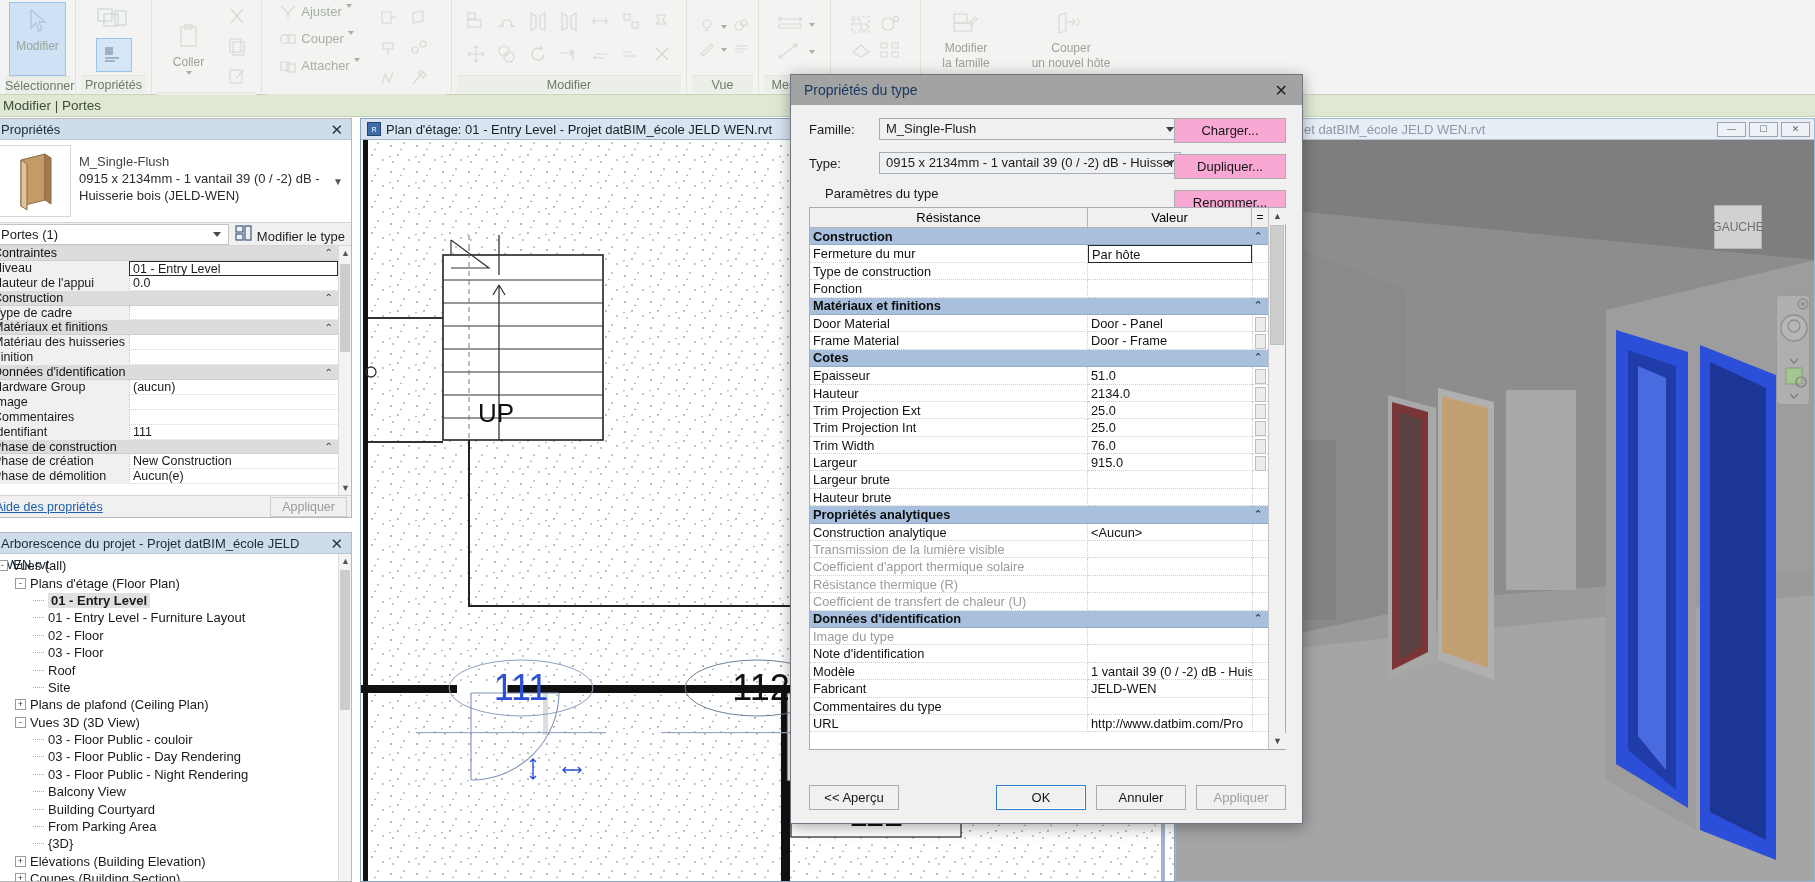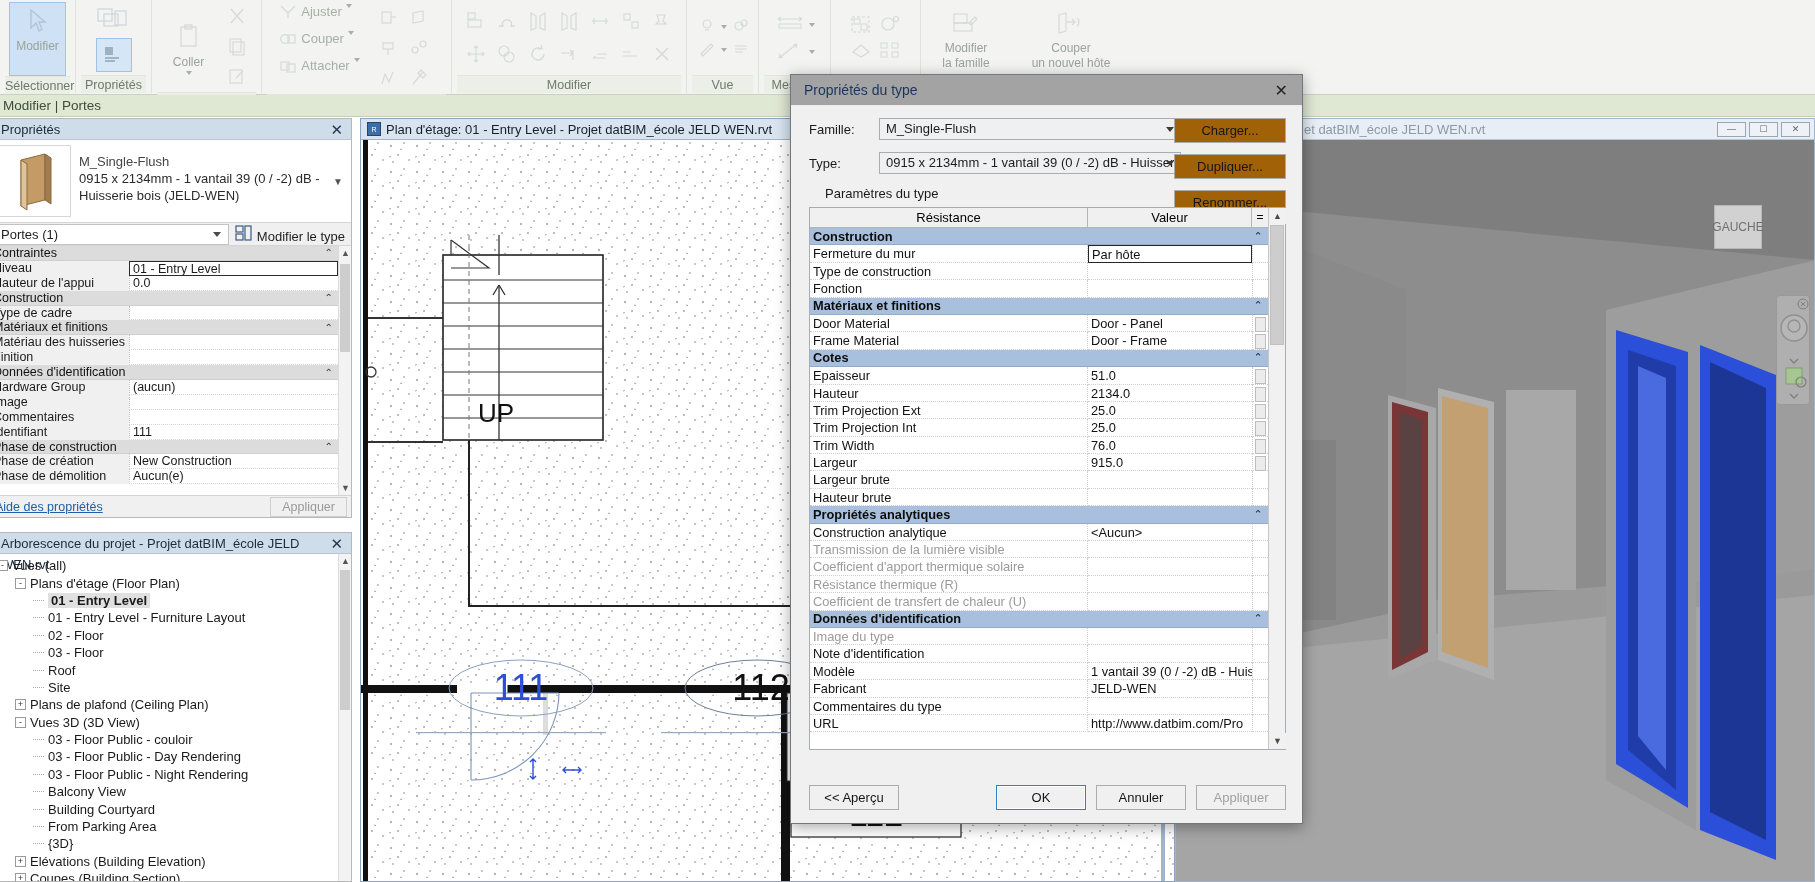--- a/index.html
+++ b/index.html
@@ -126,21 +126,21 @@
     display: flex; flex-direction: column;
   }
   .dlg-title { height: 31px; background: #a3a3a3; display:flex; align-items:center; padding-left: 13px; font-size: 14px; color: #17365d; border-bottom: 1px solid #eaeaea;}
   .dlg-close { margin-left:auto; padding: 0 14px; font-size:16px; color:#222; cursor:pointer;}
   .dlg-body { flex: 1; padding: 12px 16px 0 18px; position: relative; }
   .frow { display: flex; align-items: center; margin-bottom: 12px; }
   .frow .flbl { width: 70px; font-size: 13px; color: #1a1a1a; }
   .combo { flex: 1; height: 22px; background: #eef0f2; border: 1px solid #a6adb5; position: relative; font-size: 13px; line-height: 20px; padding-left: 6px; color: #1c1c1c; overflow: hidden; white-space: nowrap; }
   .combo .chev { position:absolute; right:6px; top:8px; width:0;height:0;border-left:4px solid transparent;border-right:4px solid transparent;border-top:5px solid #3b3b3b;}
   .sidebtns { position: absolute; right: 16px; top: 12px; width: 112px; }
-  .dbtn { width: 112px; height: 25px; background: #a16207; border: 1px solid #acacac; font-size: 13px; color: #151515; margin-bottom: 11px; display:flex;align-items:center;justify-content:center;}
+  .dbtn { width: 112px; height: 25px; background: #f9a8d4; border: 1px solid #acacac; font-size: 13px; color: #151515; margin-bottom: 11px; display:flex;align-items:center;justify-content:center;}
   .params-label { font-size: 13px; color: #1a1a1a; margin: 10px 0 6px 16px;}
   .grid-wrap { position: relative; border: 1px solid #a6adb5; background:#fff; height: 543px; display:flex; }
   .grid { flex: 1; overflow: hidden; }
   .ghead { display:flex; height: 20px; background:#f0f0f0; border-bottom:1px solid #b4b4b4; font-size:13px; align-items:center;}
   .ghead .c1 { width: 278px; text-align:center; border-right:1px solid #b4b4b4; height:100%; line-height:19px;}
   .ghead .c2 { flex:1; text-align:center; border-right:1px solid #b4b4b4; height:100%; line-height:19px;}
   .ghead .c3 { width: 16px; text-align:center; line-height:19px; font-size:12px;}
   .grow { display:flex; height: 17.4px; font-size: 12.8px; align-items:stretch; }
   .grow .n { width: 278px; padding-left: 3px; line-height:17.4px; color:#121212; border-bottom: 1px dotted #cfcfcf; border-right: 1px dotted #cfcfcf; overflow:hidden; white-space:nowrap;}
   .grow .n.dim { color: #9b9b9b; }

